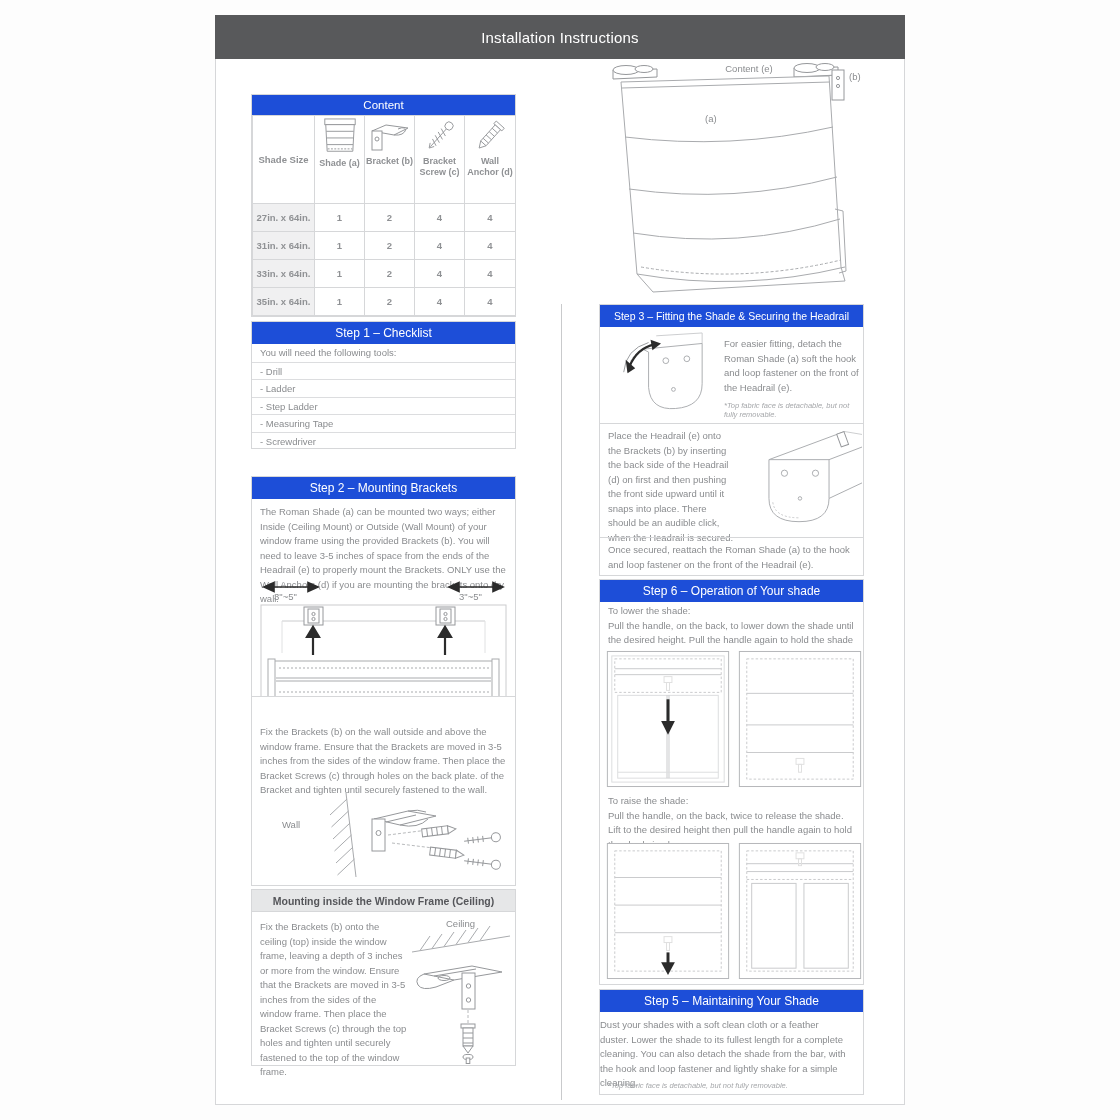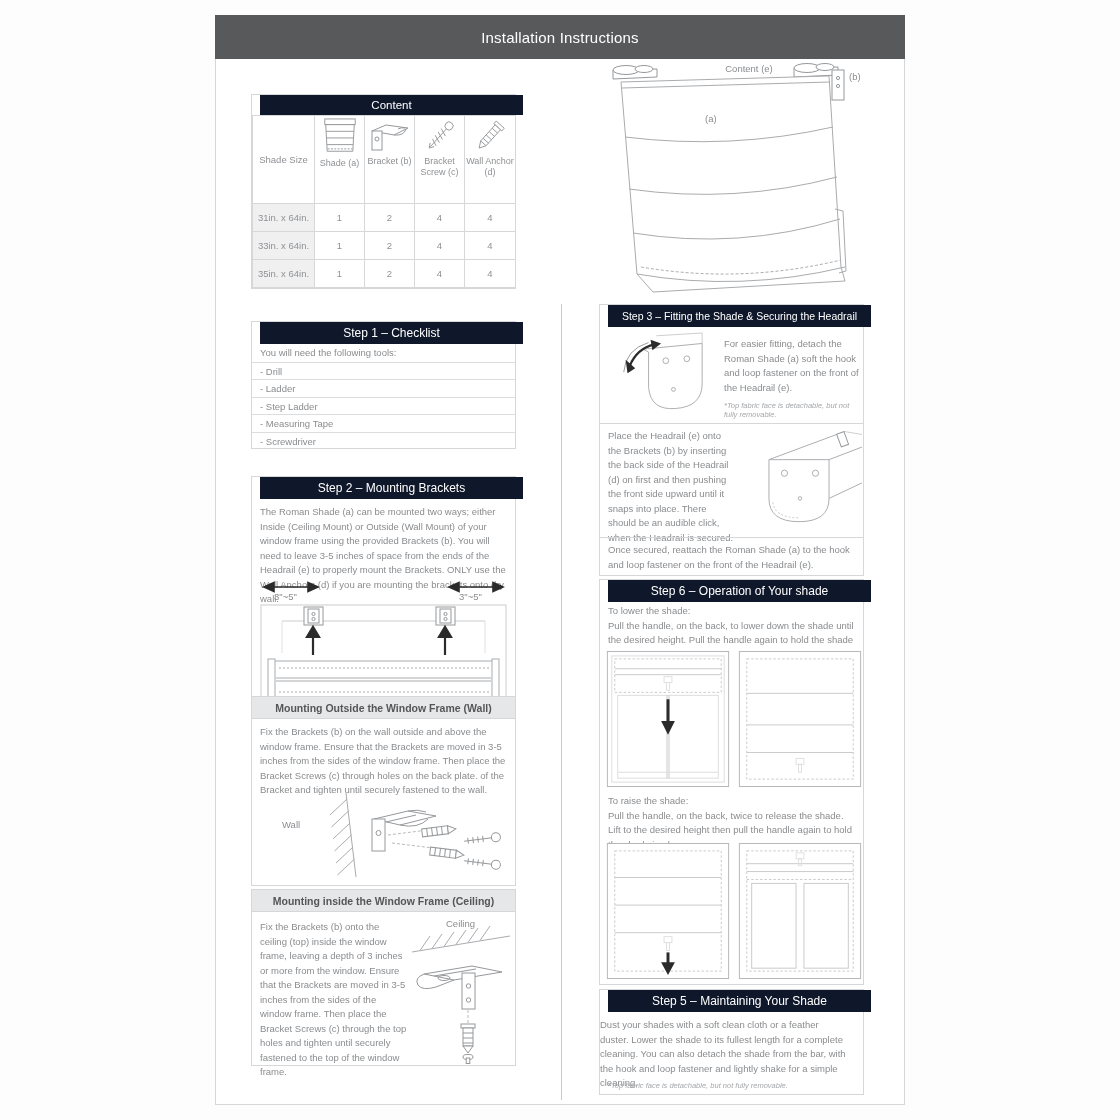--- a/index.html
+++ b/index.html
@@ -3,28 +3,28 @@
 <meta charset="utf-8">
 <style>
   html,body{margin:0;padding:0;background:#ffffff;}
   .canvas{position:relative;width:1120px;height:1120px;background:#fdfdfd;font-family:"Liberation Sans",sans-serif;overflow:hidden;}
   .sheet{position:absolute;left:215px;top:15px;width:690px;height:1090px;background:#ffffff;border:1px solid #d6d7d9;box-sizing:border-box;}
   .main-title-bar{position:absolute;left:-1px;top:-1px;width:690px;height:44px;background:#58595b;color:#ffffff;
     font-size:15px;font-weight:500;letter-spacing:.2px;display:flex;align-items:center;justify-content:center;}
   .divider-v{position:absolute;left:345px;top:288px;width:1px;height:796px;background:#c9cacc;}
   .box{position:absolute;box-sizing:border-box;background:#fff;border:1px solid #d6d7d9;}
   .bar{box-sizing:border-box;width:100%;height:22px;display:flex;align-items:center;justify-content:center;}
-  .bar.dark{background:#0f172a;color:#ffffff;font-size:12px;font-weight:500;margin-left:8px;}
+  .bar.dark{background:#1d4ed8;color:#ffffff;font-size:12px;font-weight:500;}
   .bar.dark.sm{font-size:10.5px;}
   .bar.light{background:#e6e7e8;color:#55565a;font-size:10.5px;font-weight:700;border-bottom:1px solid #d6d7d9;height:22px;}
   .body-txt{font-size:9.5px;line-height:14.5px;color:#8a8c8f;}
   .note-txt{font-size:7.5px;font-style:italic;color:#a5a7aa;line-height:9px;}
   .row-line{box-sizing:border-box;height:17.5px;line-height:17px;padding-left:8px;font-size:9.5px;color:#8a8c8f;border-top:1px solid #dcdddf;}
   .row-line.first{border-top:none;}
-  table.ctab{border-collapse:collapse;table-layout:fixed;width:263px;margin:0;}
+  table.ctab{border-collapse:collapse;table-layout:fixed;width:263px;margin:0;font-weight:bold;}
   table.ctab td{border:1px solid #d6d7d9;text-align:center;vertical-align:middle;font-size:9.5px;color:#8f9194;padding:0;}
   table.ctab td.sizecell{background:#f0f0f1;}
   table.ctab .hdr{height:88px;}
   table.ctab .datarow td{height:27px;}
   .colhead{display:flex;flex-direction:column;align-items:center;height:84px;padding-bottom:3px;}
   .colhead .lbl{font-size:9px;line-height:10.5px;color:#8f9194;}
   .abs{position:absolute;}
   .dlabel{position:absolute;font-size:9.5px;color:#8a8c8f;}
   svg{display:block;}
   .diagrow{position:absolute;display:flex;gap:6px;left:5px;}
@@ -112,20 +112,27 @@
                 <line x1="16" y1="24" x2="24" y2="24"></line>
                 <line x1="16" y1="29" x2="24" y2="29"></line>
                 <path d="M16 33 L20 40 L24 33" fill="none"></path>
               </g>
             </svg>
             <span class="lbl">Wall Anchor (d)</span>
           </div>
         </td>
       </tr>
       <tr class="datarow">
+        <td class="sizecell">27in. x 64in.</td>
+        <td>1</td>
+        <td>2</td>
+        <td>4</td>
+        <td>4</td>
+      </tr>
+      <tr class="datarow">
         <td class="sizecell">31in. x 64in.</td>
         <td>1</td>
         <td>2</td>
         <td>4</td>
         <td>4</td>
       </tr>
       <tr class="datarow">
         <td class="sizecell">33in. x 64in.</td>
         <td>1</td>
         <td>2</td>
@@ -197,23 +204,20 @@
         <line x1="23" y1="113" x2="233" y2="113" stroke-dasharray="2,2"></line>
         <line x1="20" y1="99" x2="235" y2="99"></line>
         <line x1="20" y1="102" x2="235" y2="102"></line>
       </g>
     </svg>
     <span class="dlabel" style="left:22px;top:114px;">3"~5"</span>
     <span class="dlabel" style="left:207px;top:114px;">3"~5"</span>
   </div>
 
   <div class="box" style="left:35px;top:680px;width:265px;height:190px;">
-    <div class="bar light">
-      <span>Mounting Outside the Window Frame (Wall)</span>
-    </div>
     <div class="body-txt abs" style="left:8px;top:28px;width:249px;">Fix the Brackets (b) on the wall outside and above the window frame. Ensure that the Brackets are moved in 3-5 inches from the sides of the window frame. Then place the Bracket Screws (c) through holes on the back plate. of the Bracket and tighten until securely fastened to the wall.</div>
     <span class="dlabel" style="left:30px;top:122px;">Wall</span>
     <svg class="abs" style="left:4px;top:92px;" width="255" height="92" viewBox="0 0 255 92">
       <g stroke="#a9abae" fill="none">
         <line x1="90" y1="4" x2="100" y2="88"></line>
         <line x1="91" y1="10" x2="74" y2="26"></line>
             <line x1="92.5" y1="22" x2="75.5" y2="38"></line>
         <line x1="94" y1="34" x2="77" y2="50"></line>
             <line x1="95.5" y1="46" x2="78.5" y2="62"></line>
         <line x1="97" y1="58" x2="80" y2="74"></line>

